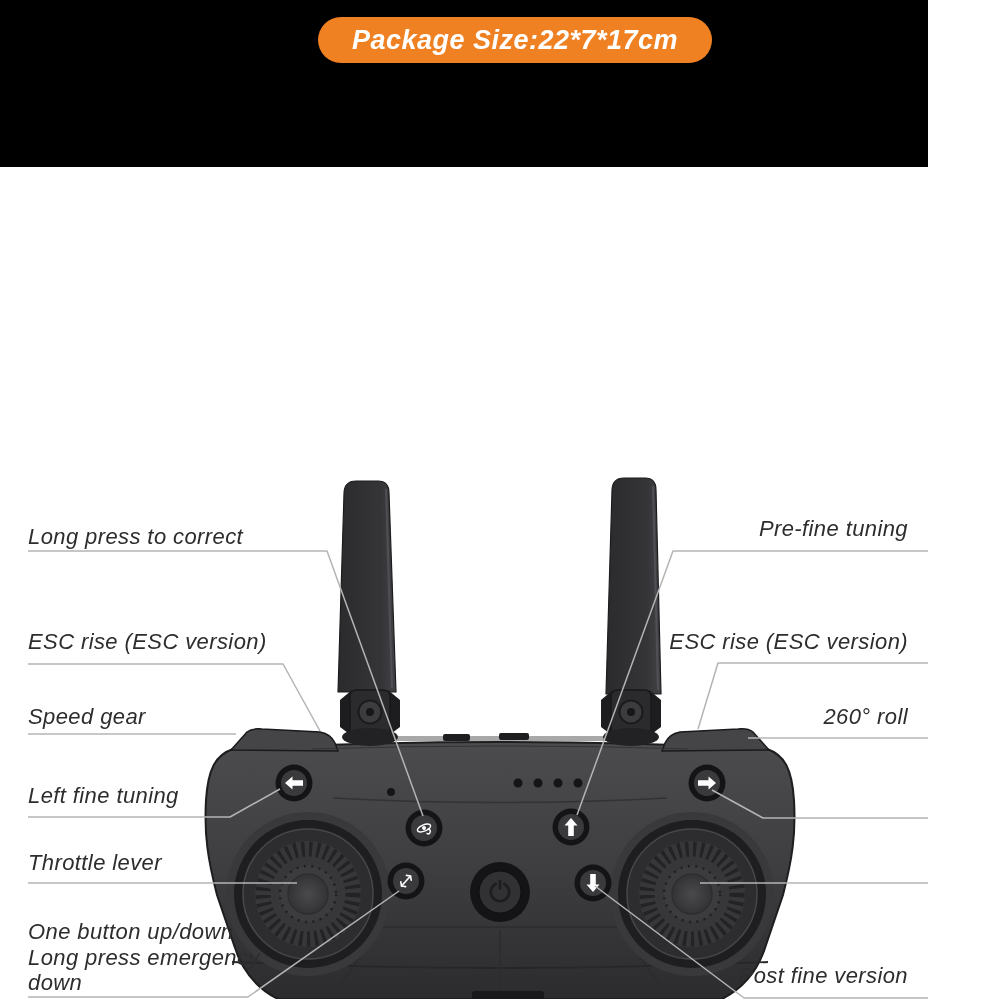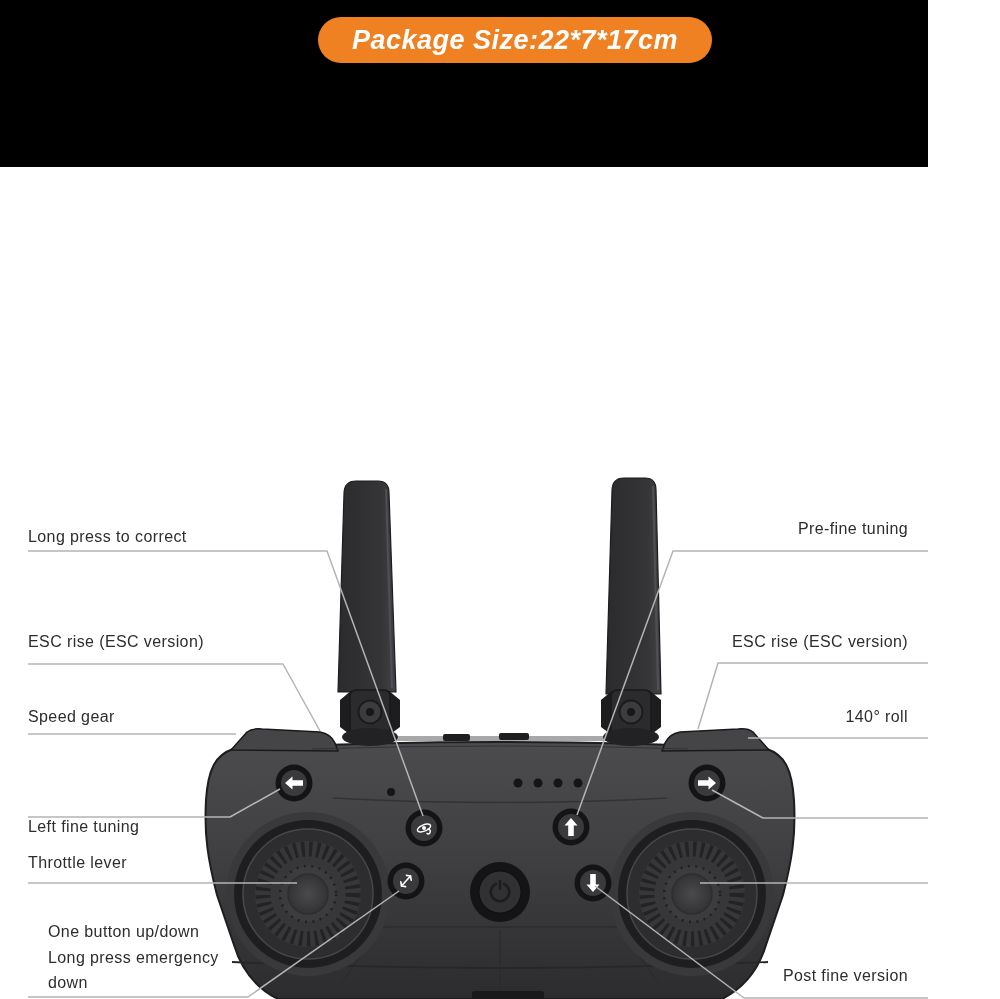--- a/index.html
+++ b/index.html
@@ -9,24 +9,24 @@
   .banner{position:absolute; left:0; top:0; width:1000px; height:167px; background:#000000;}
   .pill{position:absolute; left:318px; top:17px; width:394px; height:46px;
         background:#F08122; border-radius:23px; display:flex; align-items:center; justify-content:center;}
   .pill span{color:#ffffff; font-size:27px; font-weight:bold; font-style:italic; letter-spacing:.5px;}
 
   .guide-title{position:absolute; left:0; top:254px; width:1000px; text-align:center;
         color:#9D9D9D; font-size:54px; font-weight:bold; letter-spacing:2px;}
 
   .rc-svg{position:absolute; left:0; top:420px; width:1000px; height:579px;}
 
-  .callout{position:absolute; color:#2d2d2d; font-size:16px; line-height:26px; letter-spacing:.4px; white-space:nowrap;}
+  .callout{position:absolute; color:#2d2d2d; font-size:22px; line-height:26px; letter-spacing:.4px; white-space:nowrap;font-style:italic;}
   .callout.left{left:28px; text-align:left;}
   .callout.right{right:20px; text-align:right;}
-  .callout .ln{display:block; line-height:25.5px;margin-left:20px;}
+  .callout .ln{display:block; line-height:25.5px;}
 </style>
 </head>
 <body>
 
 <div class="page">
 
   <div class="banner">
     <div class="pill">
       <span>Package Size:22*7*17cm</span>
     </div>
@@ -186,26 +186,26 @@
       <path d="M973 738 L748 738"></path>
       <path d="M971 818 L763 818 L712 790"></path>
       <path d="M973 883 L700 883"></path>
       <path d="M1000 998 L744 998 L595 886"></path>
     </g>
   </svg>
 
   <div class="callout left" style="top:524px">Long press to correct</div>
   <div class="callout left" style="top:629px">ESC rise (ESC version)</div>
   <div class="callout left" style="top:704px">Speed gear</div>
-  <div class="callout left" style="top:814px">Left fine tuning</div>
+  <div class="callout left" style="top:783px">Left fine tuning</div>
   <div class="callout left" style="top:850px">Throttle lever</div>
   <div class="callout left" style="top:919px">
     <span class="ln">One button up/down</span>
     <span class="ln">Long press emergency</span>
     <span class="ln">down</span>
   </div>
 
   <div class="callout right" style="top:516px">Pre-fine tuning</div>
   <div class="callout right" style="top:629px">ESC rise (ESC version)</div>
-  <div class="callout right" style="top:704px">140° roll</div>
+  <div class="callout right" style="top:704px">260° roll</div>
   <div class="callout right" style="top:963px">Post fine version</div>
 
 </div>
 
 </body></html>

